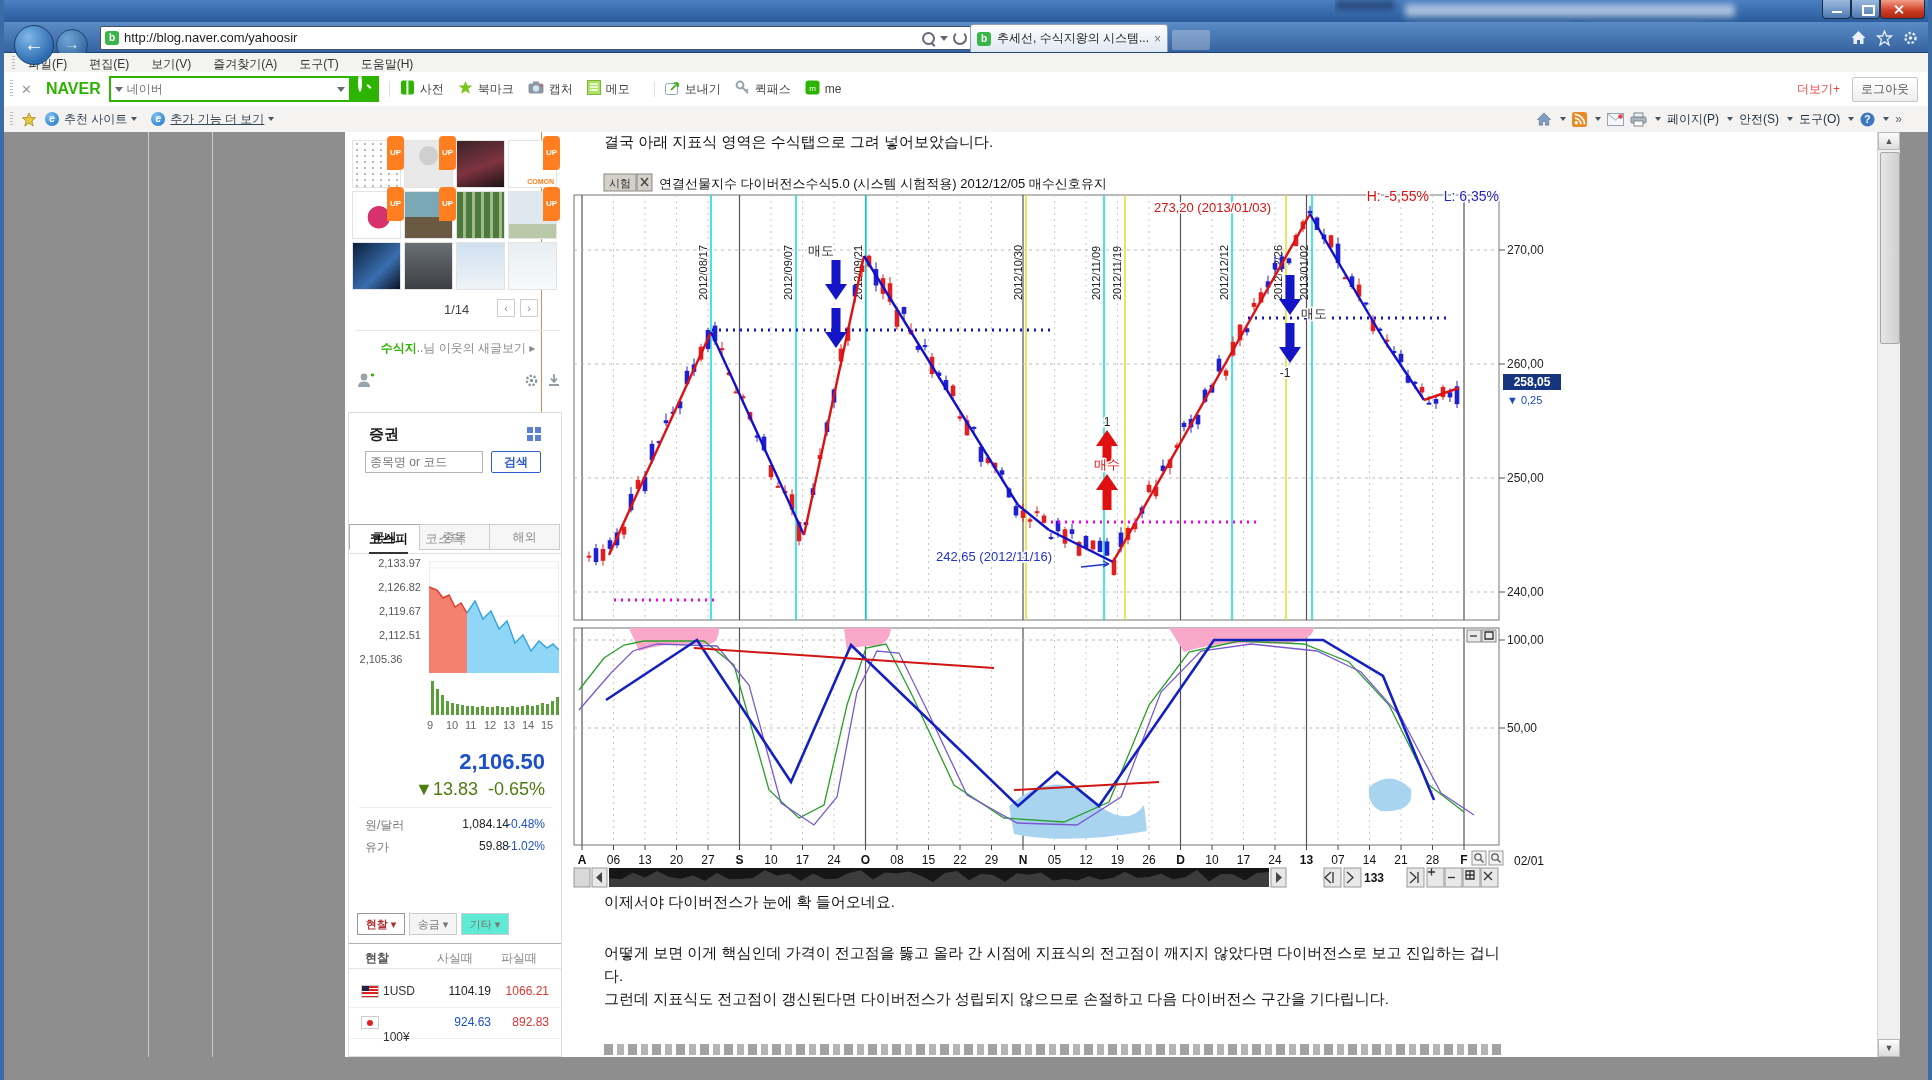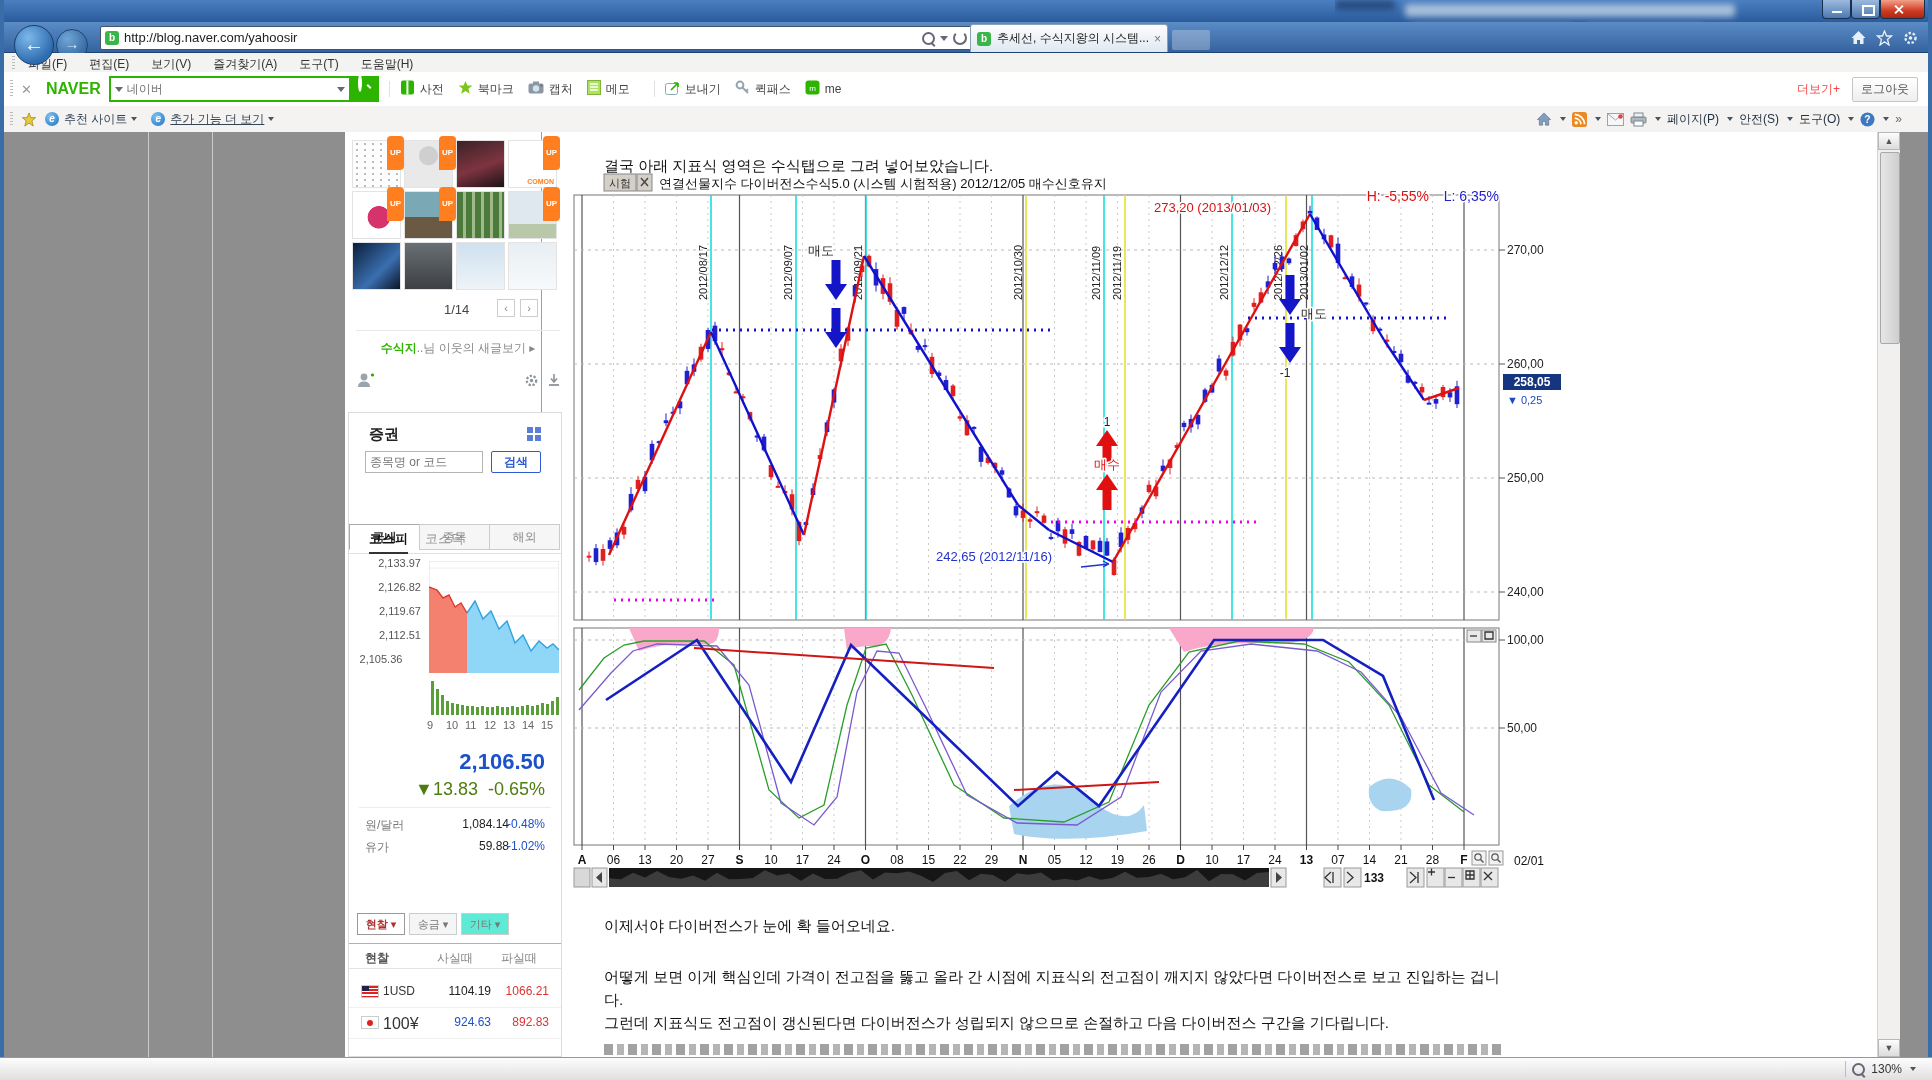--- a/index.html
+++ b/index.html
@@ -75,21 +75,21 @@
   .flag-jp{width:16px;height:11px;background:#fff;border:1px solid #ccc;position:relative;display:inline-block;}
   .flag-jp:after{content:"";position:absolute;left:5px;top:2.5px;width:6px;height:6px;border-radius:50%;background:#d22;}
   
   #vscroll{left:1873px;top:0;width:22px;height:925px;background:#f1f0ee;border-left:1px solid #d5d4d1;}
   .sbtn{left:0;width:22px;height:18px;background:linear-gradient(#fdfdfd,#dcdcdc);border:1px solid #b8b8b6;box-sizing:border-box;color:#555;font-size:9px;text-align:center;line-height:16px;}
   #sthumb{left:2px;top:20px;width:18px;height:190px;background:linear-gradient(90deg,#e6e6e6,#cfcfcf);border:1px solid #a8a8a8;border-radius:2px;}
   
   #statusbar{left:0;top:1057px;width:1932px;height:23px;background:linear-gradient(#fdfdfd,#dedede);border-top:1px solid #979797;z-index:60;}
   #zoomctl{position:absolute;right:16px;top:3px;display:flex;align-items:center;gap:6px;font-size:12px;color:#333;}
   
-  .bodyline{position:absolute;font-size:15px;color:#111;white-space:nowrap;margin-top:24px;}
+  .bodyline{position:absolute;font-size:15px;color:#111;white-space:nowrap;}
   #clipline{left:600px;top:1044px;width:900px;height:11px;overflow:hidden;
      background:repeating-linear-gradient(90deg,#555 0 9px,transparent 9px 13px,#777 13px 20px,transparent 20px 24px);opacity:.55;}
 </style>
 </head>
 <body>
 
 <div id="screen">
 
   <div class="abs" id="titlebar"></div>
   <div class="abs frame-side" style="left:0;"></div>
@@ -428,21 +428,21 @@
         <div class="cashtab" style="left: 60px; width: 48px; background: rgb(245, 245, 245); border: 1px solid rgb(204, 204, 204); color: rgb(119, 119, 119);">송금 ▾</div>
         <div class="cashtab" style="left: 112px; width: 48px; background: #5eead4; border: 1px solid rgb(204, 204, 204); color: rgb(119, 119, 119);">기타 ▾</div>
         <div style="position: absolute; left: 0px; top: 564px; width: 212px; height: 30px; border-bottom: 1px solid rgb(240, 240, 240);">
           <span class="flag-us" style="position: absolute; left: 12px; top: 8px;"></span>
           <div style="position: absolute; left: 34px; top: 7px; font-size: 12px; color: rgb(51, 51, 51);">1USD</div>
           <div style="position: absolute; left: 76px; top: 7px; width: 66px; text-align: right; font-size: 12px; color: rgb(34, 34, 34);">1104.19</div>
           <div style="position: absolute; left: 144px; top: 7px; width: 56px; text-align: right; font-size: 12px; color: rgb(221, 51, 51);">1066.21</div>
         </div>
         <div style="position: absolute; left: 0px; top: 595px; width: 212px; height: 30px; border-bottom: 1px solid rgb(240, 240, 240);">
           <span class="flag-jp" style="position: absolute; left: 12px; top: 8px;"></span>
-          <div style="position: absolute; left: 34px; top: 7px; font-size: 16px; color: rgb(51, 51, 51);">100¥</div>
+          <div style="position: absolute; left: 34px; top: 22px; font-size: 12px; color: rgb(51, 51, 51);">100¥</div>
           <div style="position: absolute; left: 76px; top: 7px; width: 66px; text-align: right; font-size: 12px; color: rgb(28, 81, 200);">924.63</div>
           <div style="position: absolute; left: 144px; top: 7px; width: 56px; text-align: right; font-size: 12px; color: rgb(221, 51, 51);">892.83</div>
         </div>
       </div>
 
     <div class="bodyline" style="left:600px;top:1px;">결국 아래 지표식 영역은 수식탭으로 그려 넣어보았습니다.</div>
 
     <svg class="abs" id="mainchart" style="left:565px;top:33px;" width="1000" height="725">
         <rect x="35" y="9" width="32" height="17" fill="#d4d0c8" stroke="#888"></rect>
         <text x="51" y="22" font-size="11" text-anchor="middle" fill="#333">시험</text>
@@ -937,21 +937,13 @@
     <div class="bodyline" style="left:600px;top:858px;">그런데 지표식도 전고점이 갱신된다면 다이버전스가 성립되지 않으므로 손절하고 다음 다이버전스 구간을 기다립니다.</div>
     <div class="abs" id="clipline" style="top:912px;left:600px;"></div>
 
     <div class="abs" id="vscroll">
       <div class="abs sbtn" style="top:0;">▲</div>
       <div class="abs sbtn" style="top:907px;">▼</div>
       <div class="abs" id="sthumb"></div>
     </div>
   </div>
 
-  <div class="abs" id="statusbar">
-    <div id="zoomctl">
-      <span style="width:1px;height:16px;background:#bbb;"></span>
-      <span class="mag"></span>
-      <span>130%</span>
-      <span class="dcar"></span>
-    </div>
-  </div>
 </div>
 
 </body></html>

